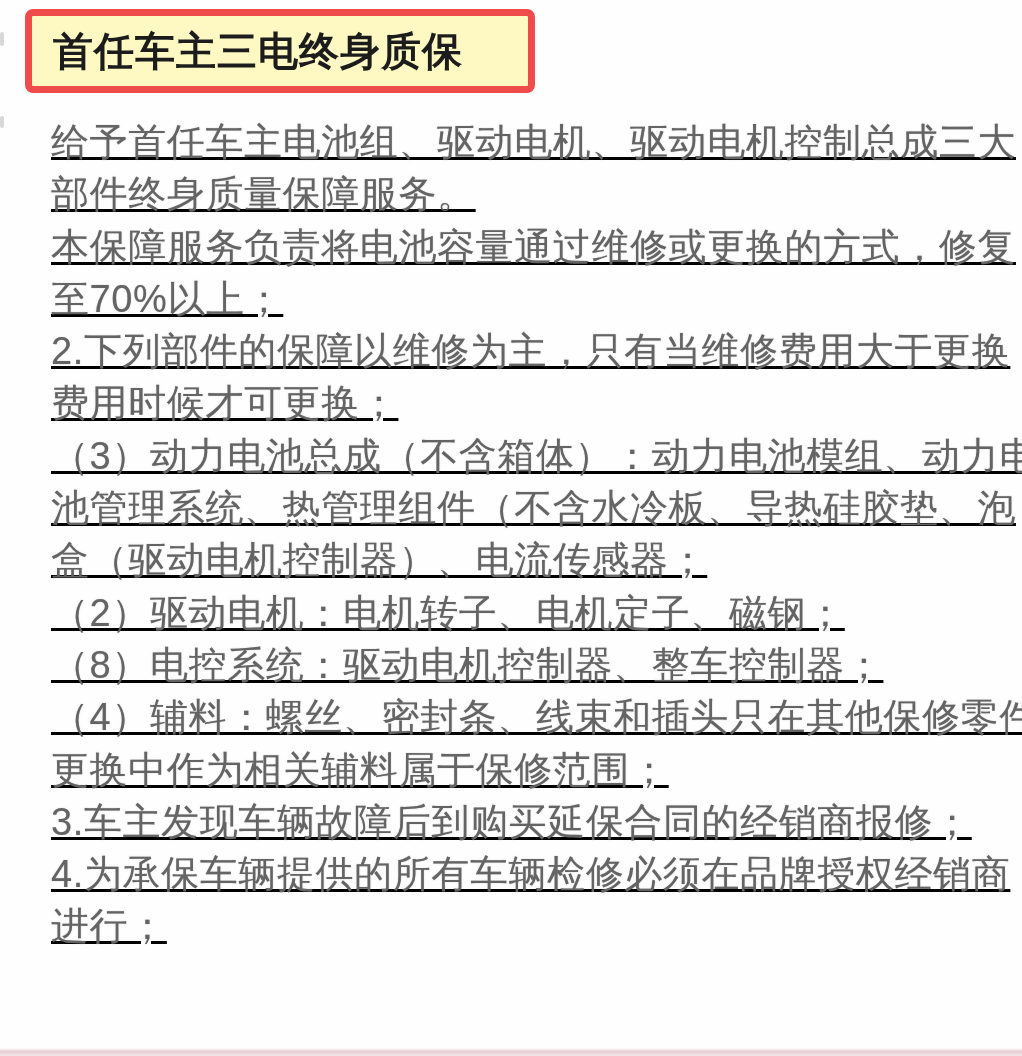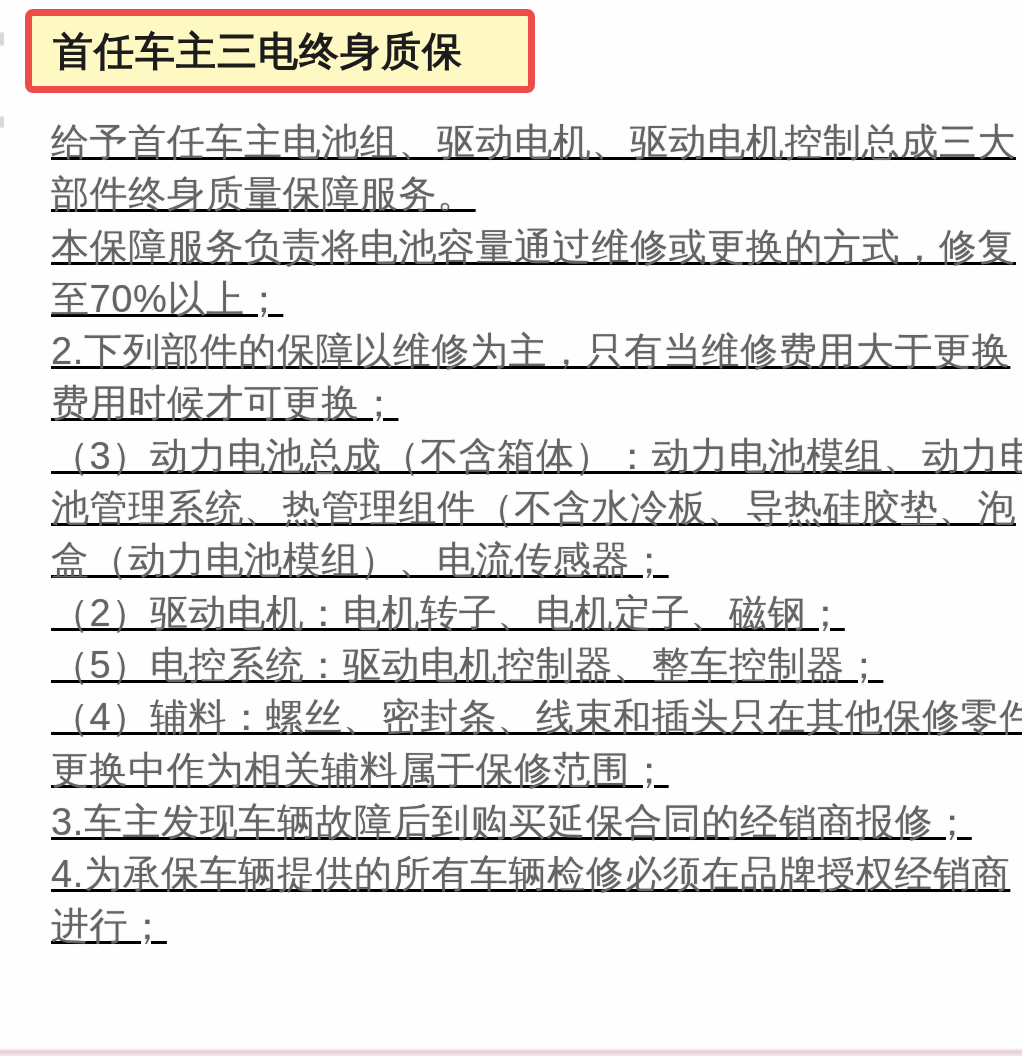--- a/index.html
+++ b/index.html
@@ -86,23 +86,23 @@
 
   <div class="body-text" id="body-lines">
       <div class="body-line">给予首任车主电池组、驱动电机、驱动电机控制总成三大</div>
       <div class="body-line">部件终身质量保障服务。</div>
       <div class="body-line">本保障服务负责将电池容量通过维修或更换的方式，修复</div>
       <div class="body-line">至70%以上；</div>
       <div class="body-line">2.下列部件的保障以维修为主，只有当维修费用大于更换</div>
       <div class="body-line">费用时候才可更换；</div>
       <div class="body-line">（3）动力电池总成（不含箱体）：动力电池模组、动力电</div>
       <div class="body-line">池管理系统、热管理组件（不含水冷板、导热硅胶垫、泡</div>
-      <div class="body-line">盒（动力电池模组）、电流传感器；</div>
+      <div class="body-line">盒（驱动电机控制器）、电流传感器；</div>
       <div class="body-line">（2）驱动电机：电机转子、电机定子、磁钢；</div>
-      <div class="body-line">（5）电控系统：驱动电机控制器、整车控制器；</div>
+      <div class="body-line">（8）电控系统：驱动电机控制器、整车控制器；</div>
       <div class="body-line">（4）辅料：螺丝、密封条、线束和插头只在其他保修零件</div>
       <div class="body-line">更换中作为相关辅料属于保修范围；</div>
       <div class="body-line">3.车主发现车辆故障后到购买延保合同的经销商报修；</div>
       <div class="body-line">4.为承保车辆提供的所有车辆检修必须在品牌授权经销商</div>
       <div class="body-line">进行；</div>
     </div>
 
   <div class="edge-artifact artifact-1"></div>
   <div class="edge-artifact artifact-2"></div>
 

